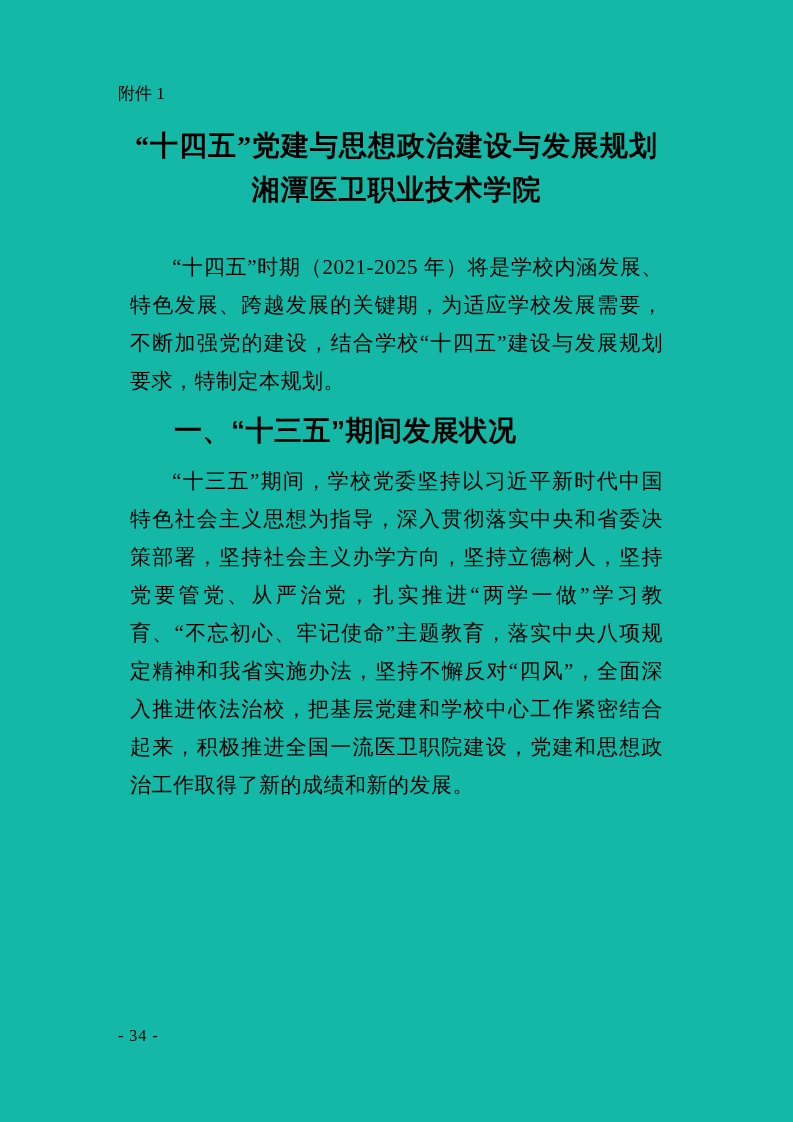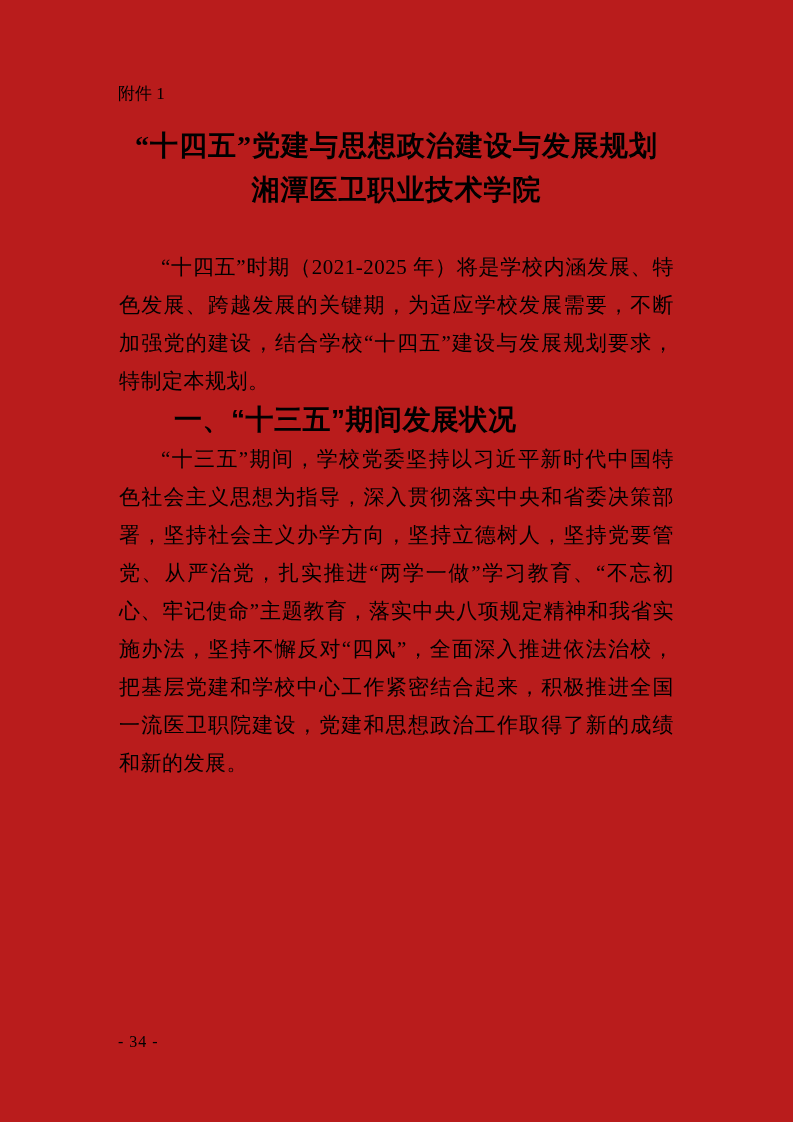--- a/index.html
+++ b/index.html
@@ -13,41 +13,41 @@
     font-family: "Liberation Serif", "DejaVu Serif", serif;
     color: #000000;
   }
   .page {
     position: relative;
     width: 793px;
     height: 1122px;
     box-sizing: border-box;
     padding: 82px 118px 0 118px;
     overflow: hidden;
-    background: #b91c1c;
+    background: #14b8a6;
   }
   .attachment-label {
     font-size: 17px;
     line-height: 24px;
     text-align: left;
   }
   .doc-title {
     margin: 18px 0 0 0;
     text-align: center;
     font-weight: bold;
     font-size: 28px;
     line-height: 44px;
     letter-spacing: 1px;
   }
   .doc-title .title-line {
     display: block;
     white-space: nowrap;
   }
   .body-text {
-    margin: 1px;
+    margin: 12px;
     font-size: 21px;
     line-height: 38px;
     text-align: justify;
     text-indent: 2em;
     letter-spacing: 0.5px;
   }
   .first-body {
     margin-top: 36px;
   }
   .section-heading {
@@ -66,21 +66,21 @@
     text-indent: 2em;
     font-weight: bold;
     letter-spacing: 0.5px;
   }
   .lead-bold {
     font-weight: bold;
   }
   .page-number {
     position: absolute;
     left: 118px;
-    bottom: 70px;
+    bottom: 76px;
     font-size: 16px;
     line-height: 20px;
     letter-spacing: 1px;
   }
 </style>
 </head>
 <body>
 
 <div class="page">
 

